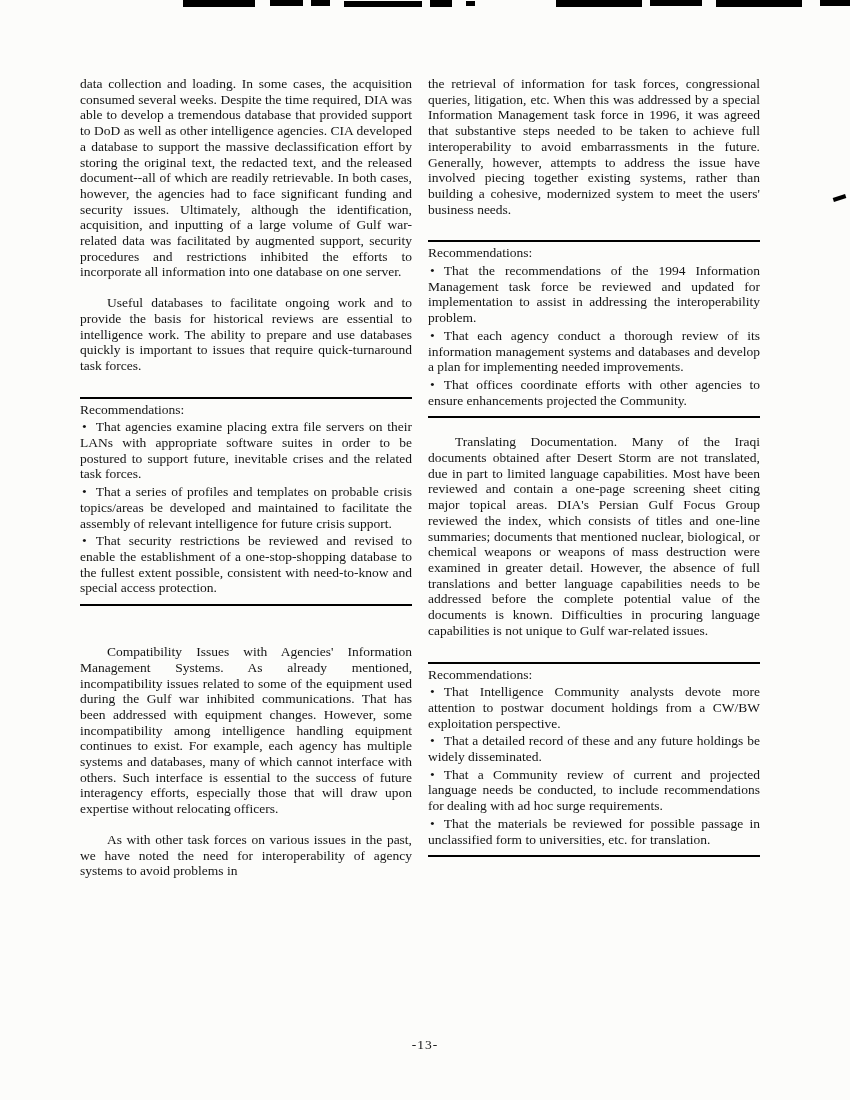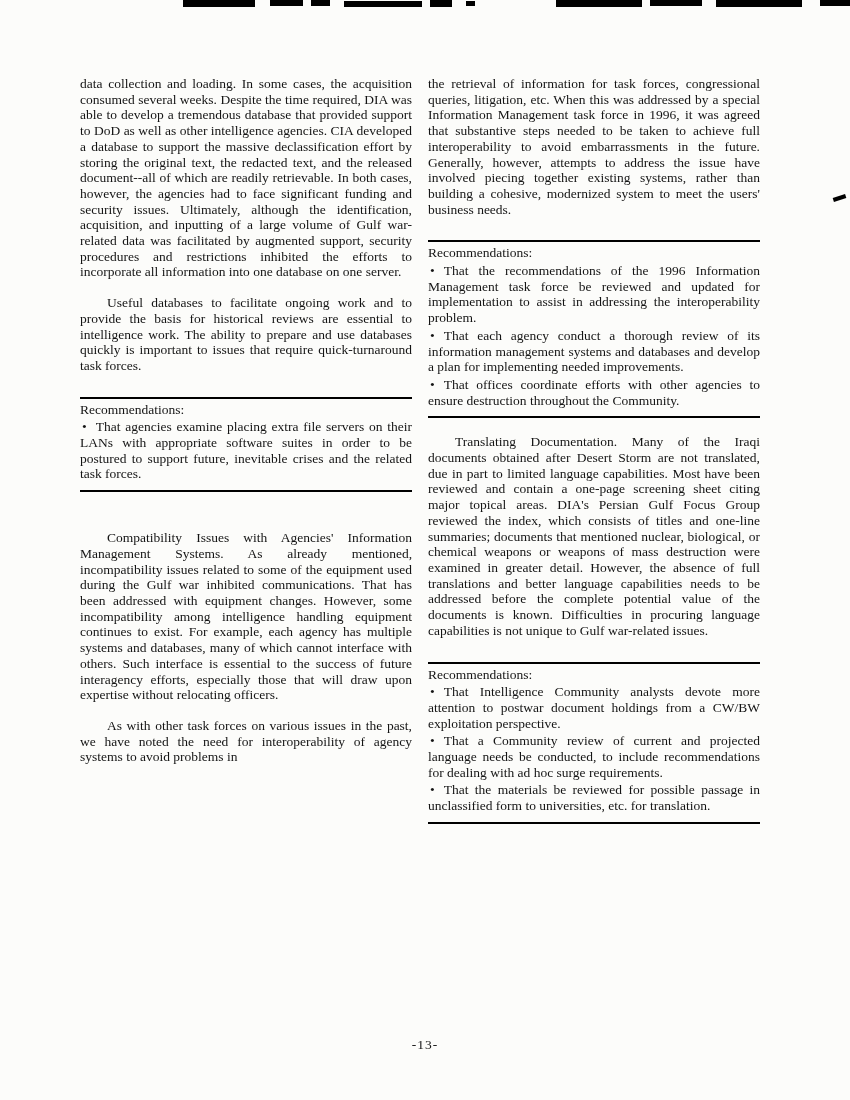--- a/index.html
+++ b/index.html
@@ -84,46 +84,49 @@
   <div class="columns">
 
     <div class="col">
       <p>data collection and loading.  In some cases, the acquisition consumed several weeks.  Despite the time required, DIA was able to develop a tremendous database that provided support to DoD as well as other intelligence agencies.  CIA developed a database to support the massive declassification effort by storing the original text, the redacted text, and the released document--all of which are readily retrievable.  In both cases, however, the agencies had to face significant funding and security issues.  Ultimately, although the identification, acquisition, and inputting of a large volume of Gulf war-related data was facilitated by augmented support, security procedures and restrictions inhibited the efforts to incorporate all information into one database on one server.</p>
       <p class="indent">Useful databases to facilitate ongoing work and to provide the basis for historical reviews are essential to intelligence work.  The ability to prepare and use databases quickly is important to issues that require quick-turnaround task forces.</p>
 
       <div class="rec gap-lg">
         <p class="rec-title">Recommendations:</p>
         <ul>
           <li><span class="blt">•</span><span>That agencies examine placing extra file servers on their LANs with appropriate software suites in order to be postured to support future, inevitable crises and the related task forces.</span></li>
+          <li><span class="blt">•</span><span>That a series of profiles and templates on probable crisis topics/areas be developed and maintained to facilitate the assembly of relevant intelligence for future crisis support.</span></li>
+          <li><span class="blt">•</span><span>That security restrictions be reviewed and revised to enable the establishment of a one-stop-shopping database to the fullest extent possible, consistent with need-to-know and special access protection.</span></li>
         </ul>
       </div>
 
       <p class="indent"><span class="underline">Compatibility Issues with Agencies' Information Management Systems.</span><span> As already mentioned, incompatibility issues related to some of the equipment used during the Gulf war inhibited communications.  That has been addressed with equipment changes.  However, some incompatibility among intelligence handling equipment continues to exist.  For example, each agency has multiple systems and databases, many of which cannot interface with others.  Such interface is essential to the success of future interagency efforts, especially those that will draw upon expertise without relocating officers.</span></p>
 
       <p class="indent">As with other task forces on various issues in the past, we have noted the need for interoperability of agency systems to avoid problems in</p>
     </div>
 
     <div class="col">
       <p>the retrieval of information for task forces, congressional queries, litigation, etc.  When this was addressed by a special Information Management task force in 1996, it was agreed that substantive steps needed to be taken to achieve full interoperability to avoid embarrassments in the future.  Generally, however, attempts to address the issue have involved piecing together existing systems, rather than building a cohesive, modernized system to meet the users' business needs.</p>
 
       <div class="rec">
         <p class="rec-title">Recommendations:</p>
         <ul>
-          <li><span class="blt">•</span><span>That the recommendations of the 1996 Information Management task force be reviewed and updated for implementation to assist in addressing the interoperability problem.</span></li>
+          <li><span class="blt">•</span><span>That the recommendations of the 1994 Information Management task force be reviewed and updated for implementation to assist in addressing the interoperability problem.</span></li>
           <li><span class="blt">•</span><span>That each agency conduct a thorough review of its information management systems and databases and develop a plan for implementing needed improvements.</span></li>
-          <li><span class="blt">•</span><span>That offices coordinate efforts with other agencies to ensure destruction throughout the Community.</span></li>
+          <li><span class="blt">•</span><span>That offices coordinate efforts with other agencies to ensure enhancements projected the Community.</span></li>
         </ul>
       </div>
 
       <p class="indent"><span class="underline">Translating Documentation.</span><span> Many of the Iraqi documents obtained after Desert Storm are not translated, due in part to limited language capabilities.  Most have been reviewed and contain a one-page screening sheet citing major topical areas.  DIA's Persian Gulf Focus Group reviewed the index, which consists of titles and one-line summaries; documents that mentioned nuclear, biological, or chemical weapons or weapons of mass destruction were examined in greater detail.  However, the absence of full translations and better language capabilities needs to be addressed before the complete potential value of the documents is known.  Difficulties in procuring language capabilities is not unique to Gulf war-related issues.</span></p>
 
       <div class="rec">
         <p class="rec-title">Recommendations:</p>
         <ul>
           <li><span class="blt">•</span><span>That Intelligence Community analysts devote more attention to postwar document holdings from a CW/BW exploitation perspective.</span></li>
+          <li><span class="blt">•</span><span>That a detailed record of these and any future holdings be widely disseminated.</span></li>
           <li><span class="blt">•</span><span>That a Community review of current and projected language needs be conducted, to include recommendations for dealing with ad hoc surge requirements.</span></li>
           <li><span class="blt">•</span><span>That the materials be reviewed for possible passage in unclassified form to universities, etc. for translation.</span></li>
         </ul>
       </div>
     </div>
 
   </div>
 
   <div class="pageno">-13-</div>
 </div>

